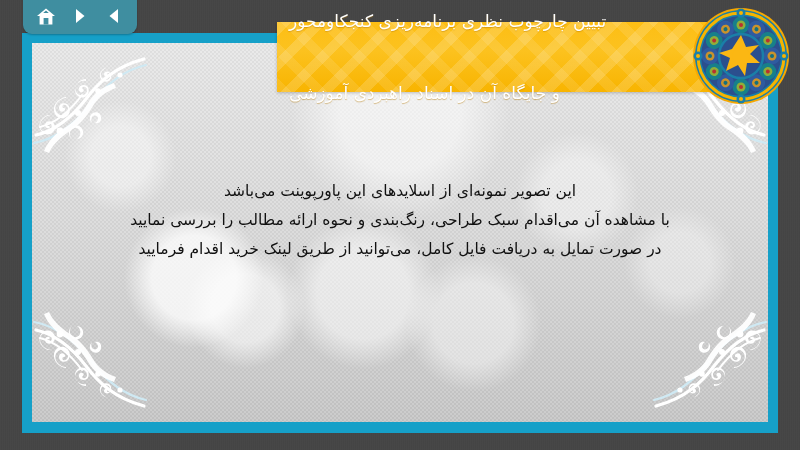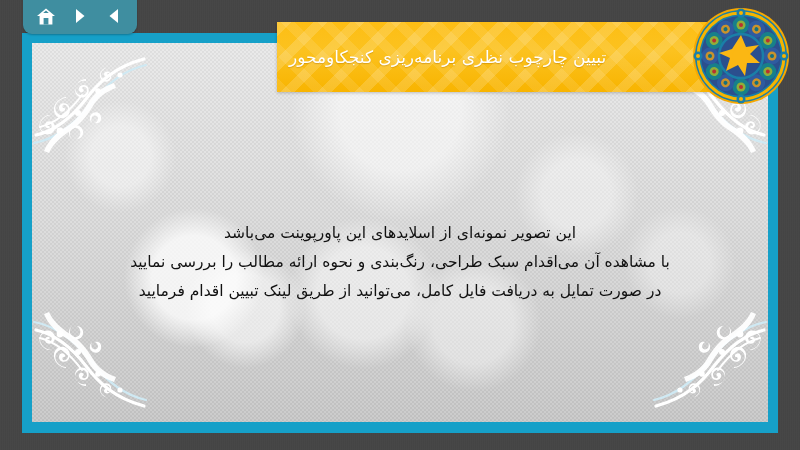--- a/index.html
+++ b/index.html
@@ -88,21 +88,20 @@
     position:absolute;left:689px;top:4px;width:104px;height:104px;z-index:8;
     pointer-events:none;
   }
   .medallion svg{display:block;}
 
   
   .body-text{
     position:absolute;left:50px;right:50px;top:136px;
     display:flex;flex-direction:column;align-items:center;gap:4px;
     z-index:4;
-    margin-top:42px;
   }
   .body-line{
     color:#111111;font-size:15.5px;line-height:1.62;white-space:nowrap;
     font-family:"DejaVu Sans",sans-serif;
     text-align:center;
   }
 </style>
 </head>
 <body>
 
@@ -194,28 +193,29 @@
             <circle cx="28" cy="88" r="3.4"></circle>
             <circle cx="46" cy="70" r="3"></circle>
             <path d="M12 108c4-10 12-18 22-24 9-6 16-14 22-24 5-9 14-16 26-20l2 5c-11 4-18 10-23 18-6 10-13 19-23 25-9 6-17 13-21 22z" opacity=".95"></path>
           </g>
         </svg>
       </div>
 
       <div class="body-text">
         <div class="body-line">این تصویر نمونه‌ای از اسلایدهای این پاورپوینت می‌باشد</div>
         <div class="body-line">با مشاهده آن می‌اقدام سبک طراحی، رنگ‌بندی و نحوه ارائه مطالب را بررسی نمایید</div>
-        <div class="body-line">در صورت تمایل به دریافت فایل کامل، می‌توانید از طریق لینک تبیین اقدام فرمایید</div>
+        <div class="body-line">در صورت تمایل به دریافت فایل کامل، می‌توانید از طریق لینک خرید اقدام فرمایید</div>
       </div>
 
     </div>
   </div>
 
   <div class="banner">
     <div class="banner-line">تبیین چارچوب نظری برنامه‌ریزی کنجکاومحور</div>
+    <div class="banner-line">و جایگاه آن در اسناد راهبردی آموزشی</div>
   </div>
 
   <div class="medallion">
     <svg viewBox="0 0 104 104" xmlns="http://www.w3.org/2000/svg">
       <defs>
         <clipPath id="mclip">
             <circle cx="52" cy="52" r="48"></circle>
           </clipPath>
       </defs>
       <circle cx="52" cy="52" r="48" fill="#f6a800"></circle>

